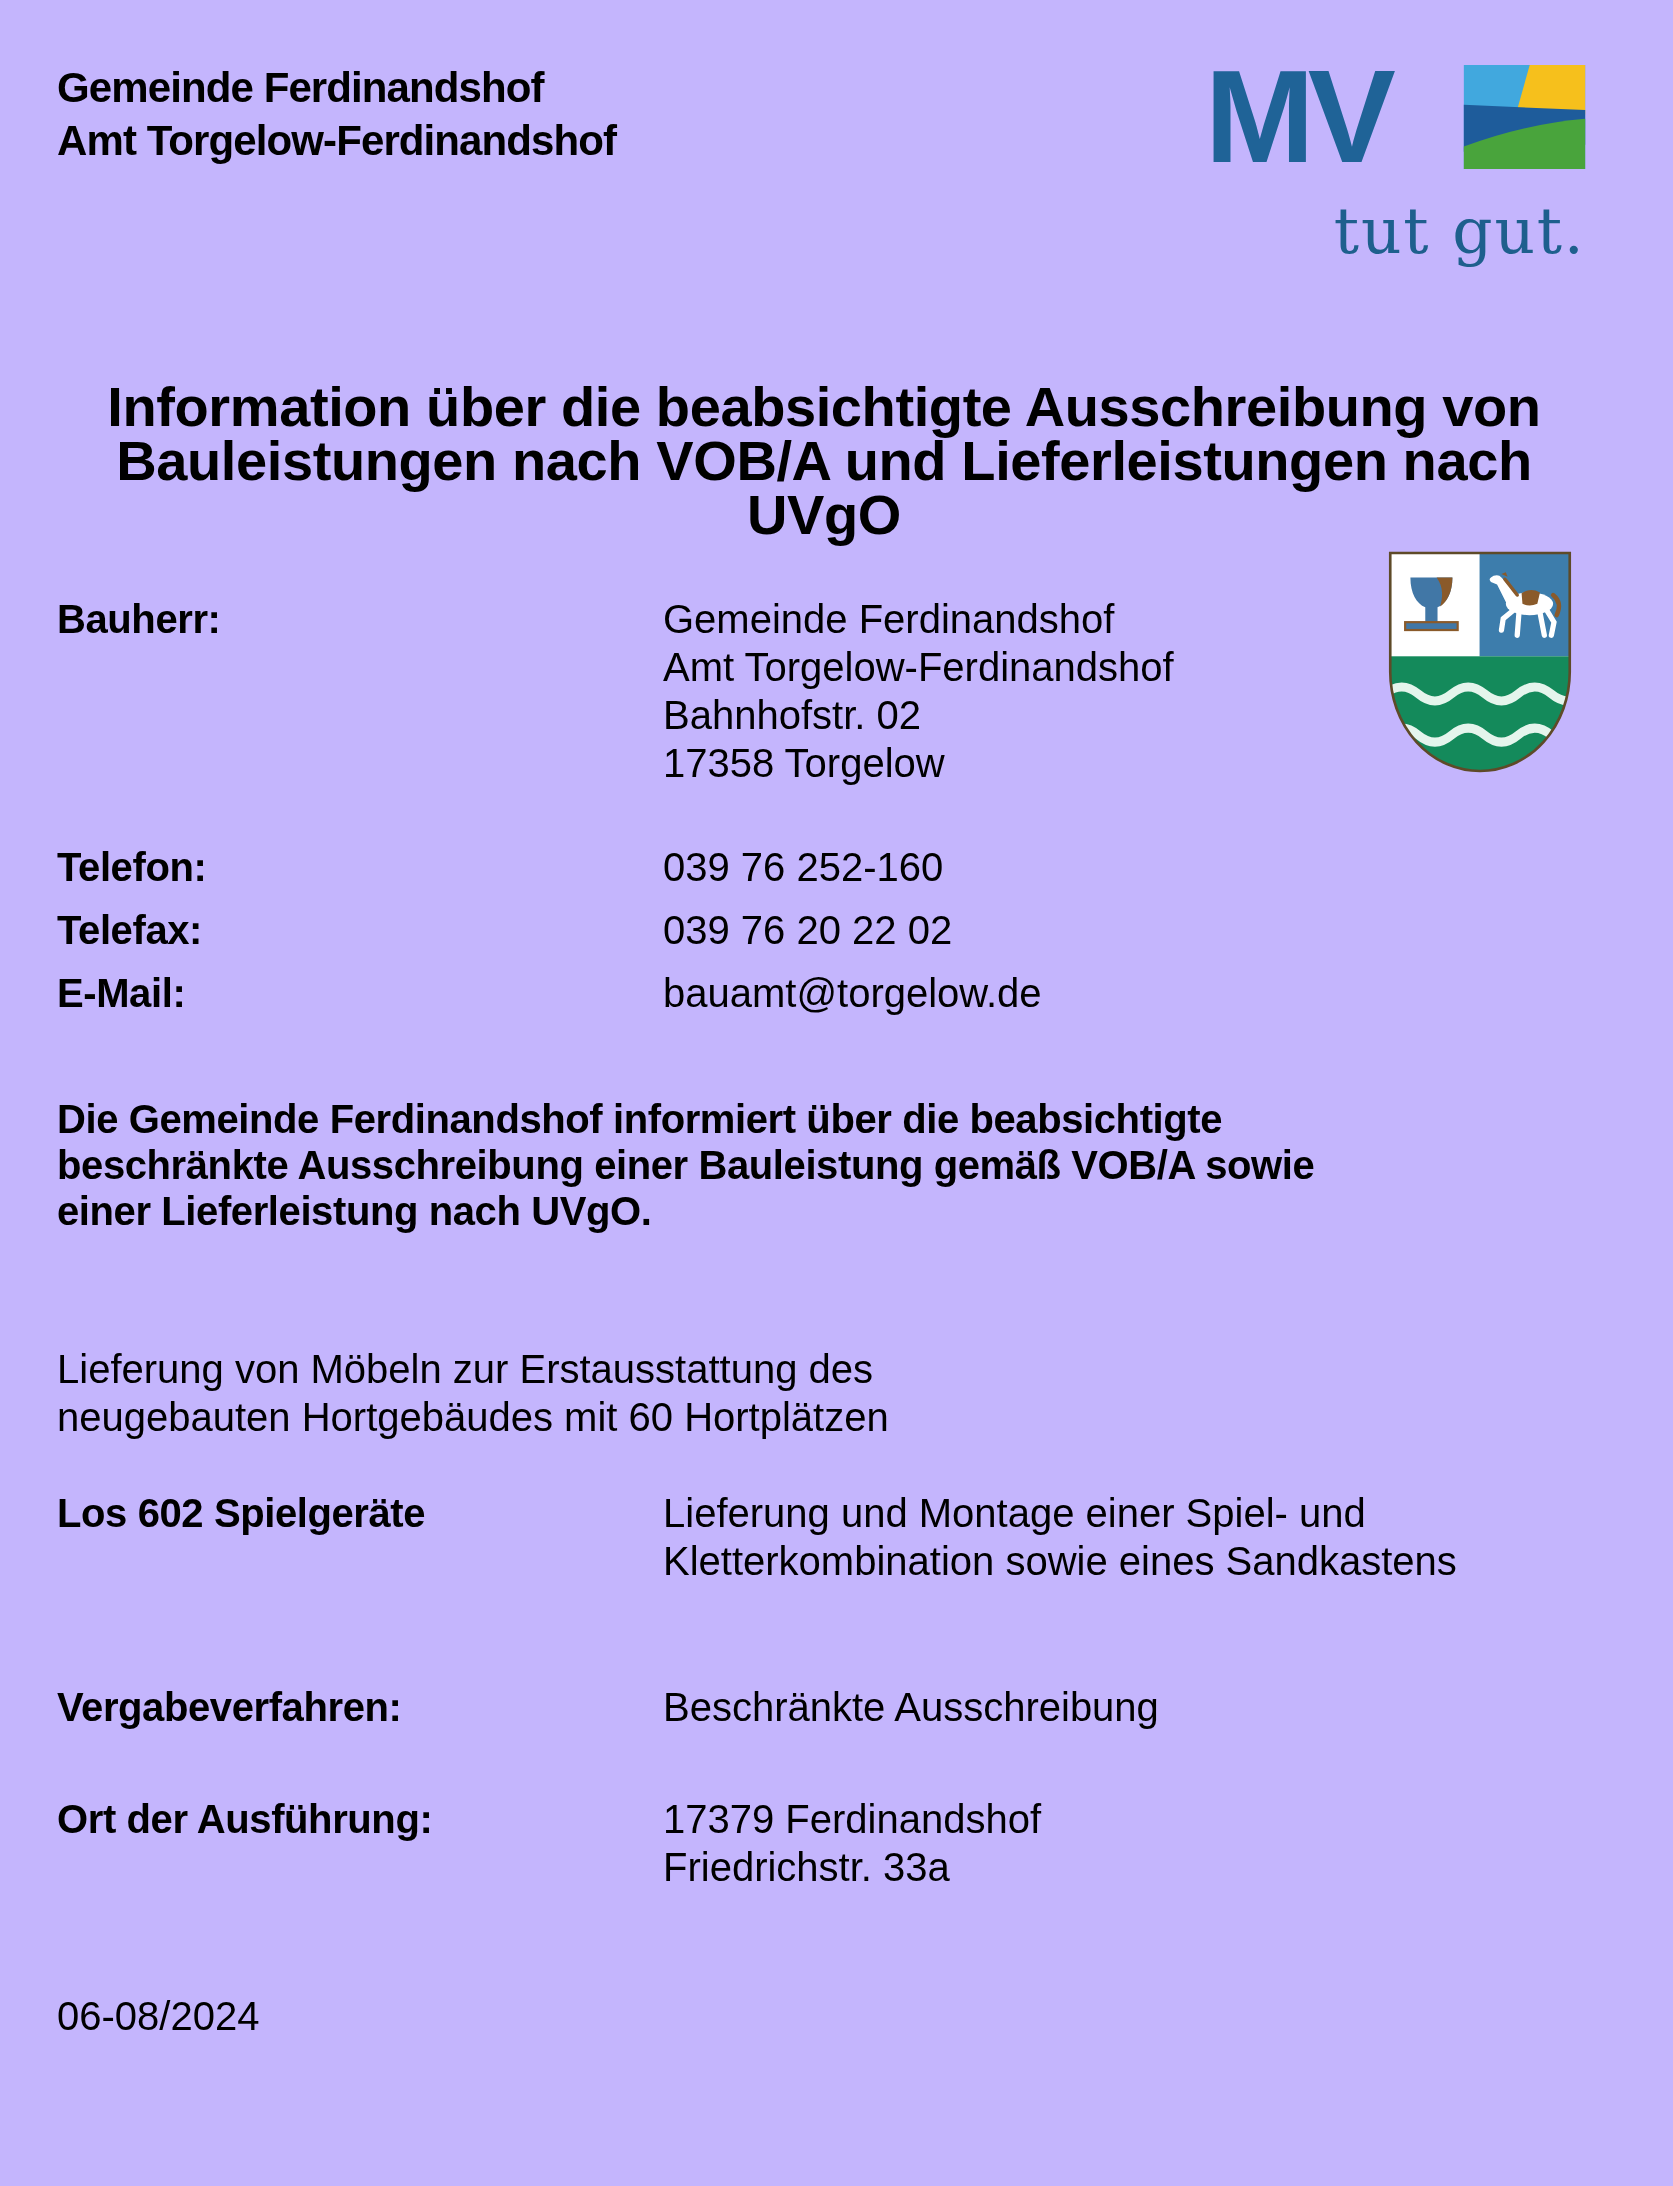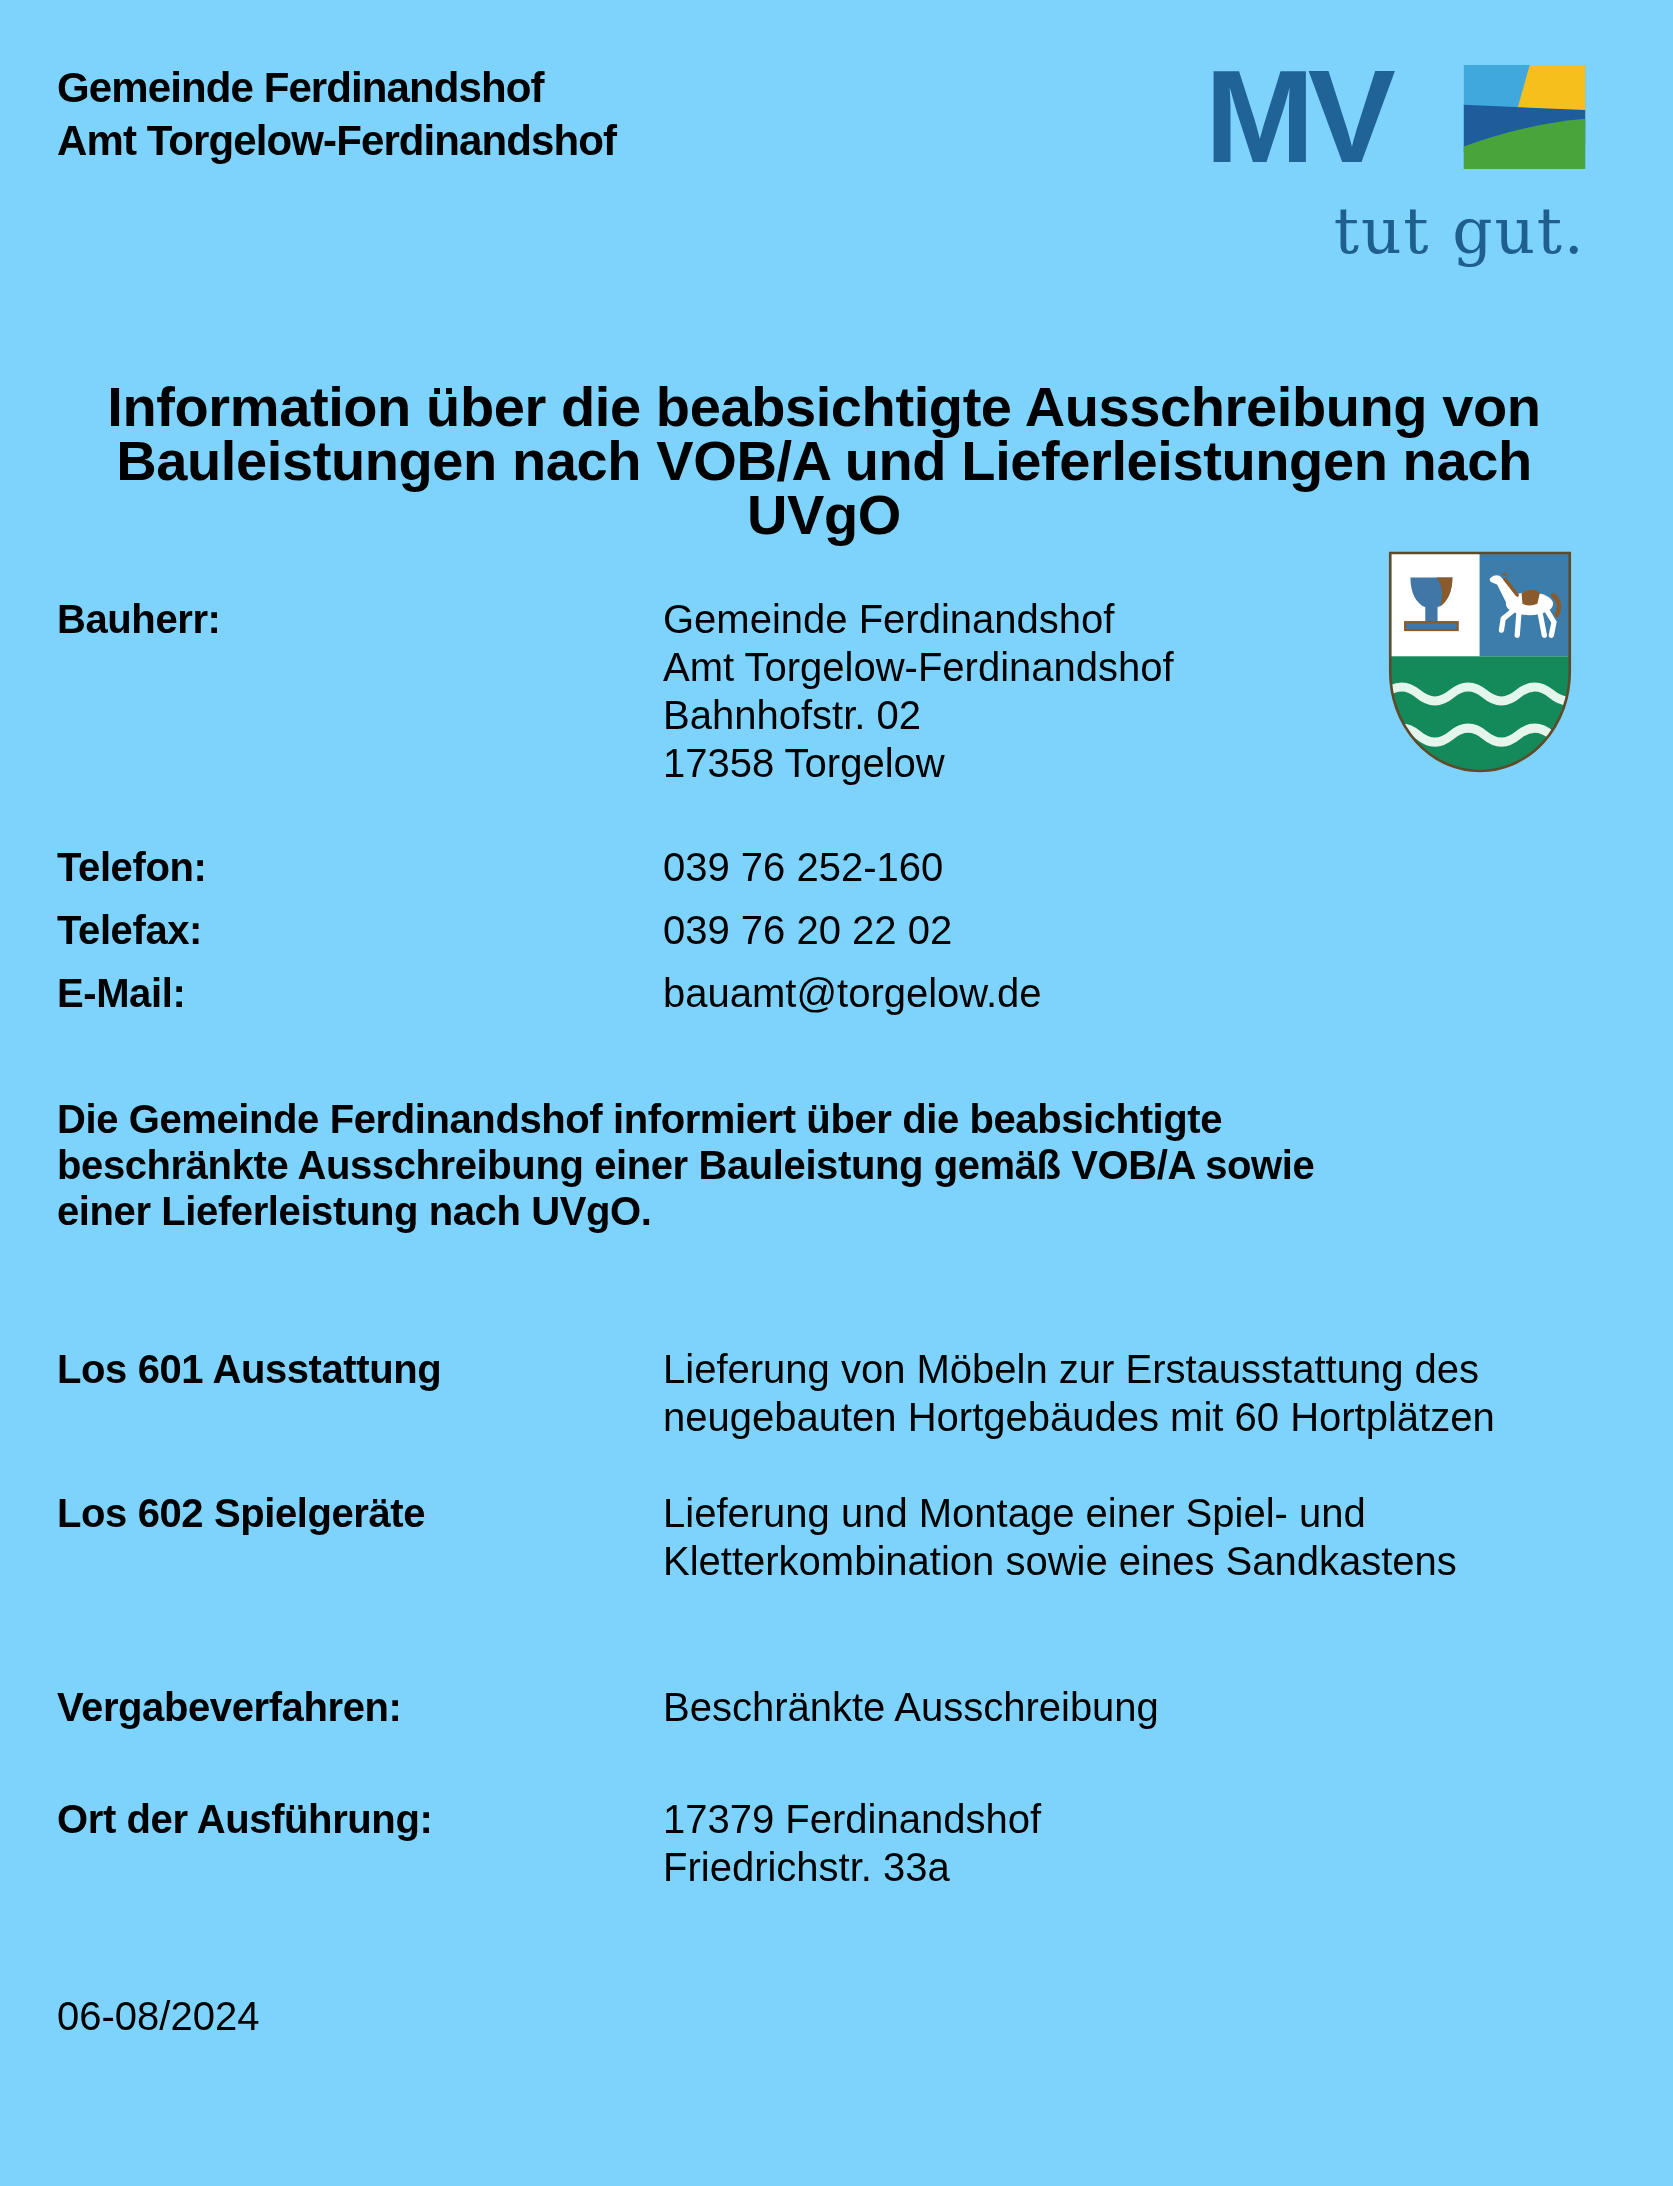--- a/index.html
+++ b/index.html
@@ -1,17 +1,17 @@
 <!DOCTYPE html>
 <html style="font-size:14px"><head>
 <meta charset="utf-8">
 <style>
   html,body{margin:0;padding:0;background:#ffffff;}
   .page{
-    width:1674px;height:2187px;background:#7dd3fc;position:relative;
+    width:1674px;height:2187px;background:#c4b5fd;position:relative;
     box-sizing:border-box;padding:61px 83px 0 57px;
     font-family:"Liberation Sans","DejaVu Sans",sans-serif;color:#000;
     overflow:hidden;
   }
   .header-row{display:flex;justify-content:space-between;align-items:flex-start;}
   .org{font-weight:bold;font-size:42px;line-height:53px;letter-spacing:-0.9px;}
   .mv-logo{display:flex;flex-direction:column;align-items:flex-end;margin-top:3.5px;margin-right:5.3px;}
   .mv-row{display:flex;align-items:flex-start;gap:74px;}
   .mv-word{color:#1f6397;font-size:132px;line-height:104px;font-weight:bold;letter-spacing:-7px;}
   .mv-tagline{margin-top:23px;font-size:63px;color:#1e5f8d;
@@ -123,21 +123,20 @@
     <div class="val">bauamt@torgelow.de</div>
   </div>
 
   <div class="intro">
     <span class="block-line">Die Gemeinde Ferdinandshof informiert über die beabsichtigte</span>
     <span class="block-line">beschränkte Ausschreibung einer Bauleistung gemäß VOB/A sowie</span>
     <span class="block-line">einer Lieferleistung nach UVgO.</span>
   </div>
 
   <div class="row m-los1">
-    <div class="lab">Los 601 Ausstattung</div>
     <div class="val">
       <span class="block-line">Lieferung von Möbeln zur Erstausstattung des</span>
       <span class="block-line">neugebauten Hortgebäudes mit 60 Hortplätzen</span>
     </div>
   </div>
 
   <div class="row m-los2">
     <div class="lab">Los 602 Spielgeräte</div>
     <div class="val">
       <span class="block-line">Lieferung und Montage einer Spiel- und</span>

